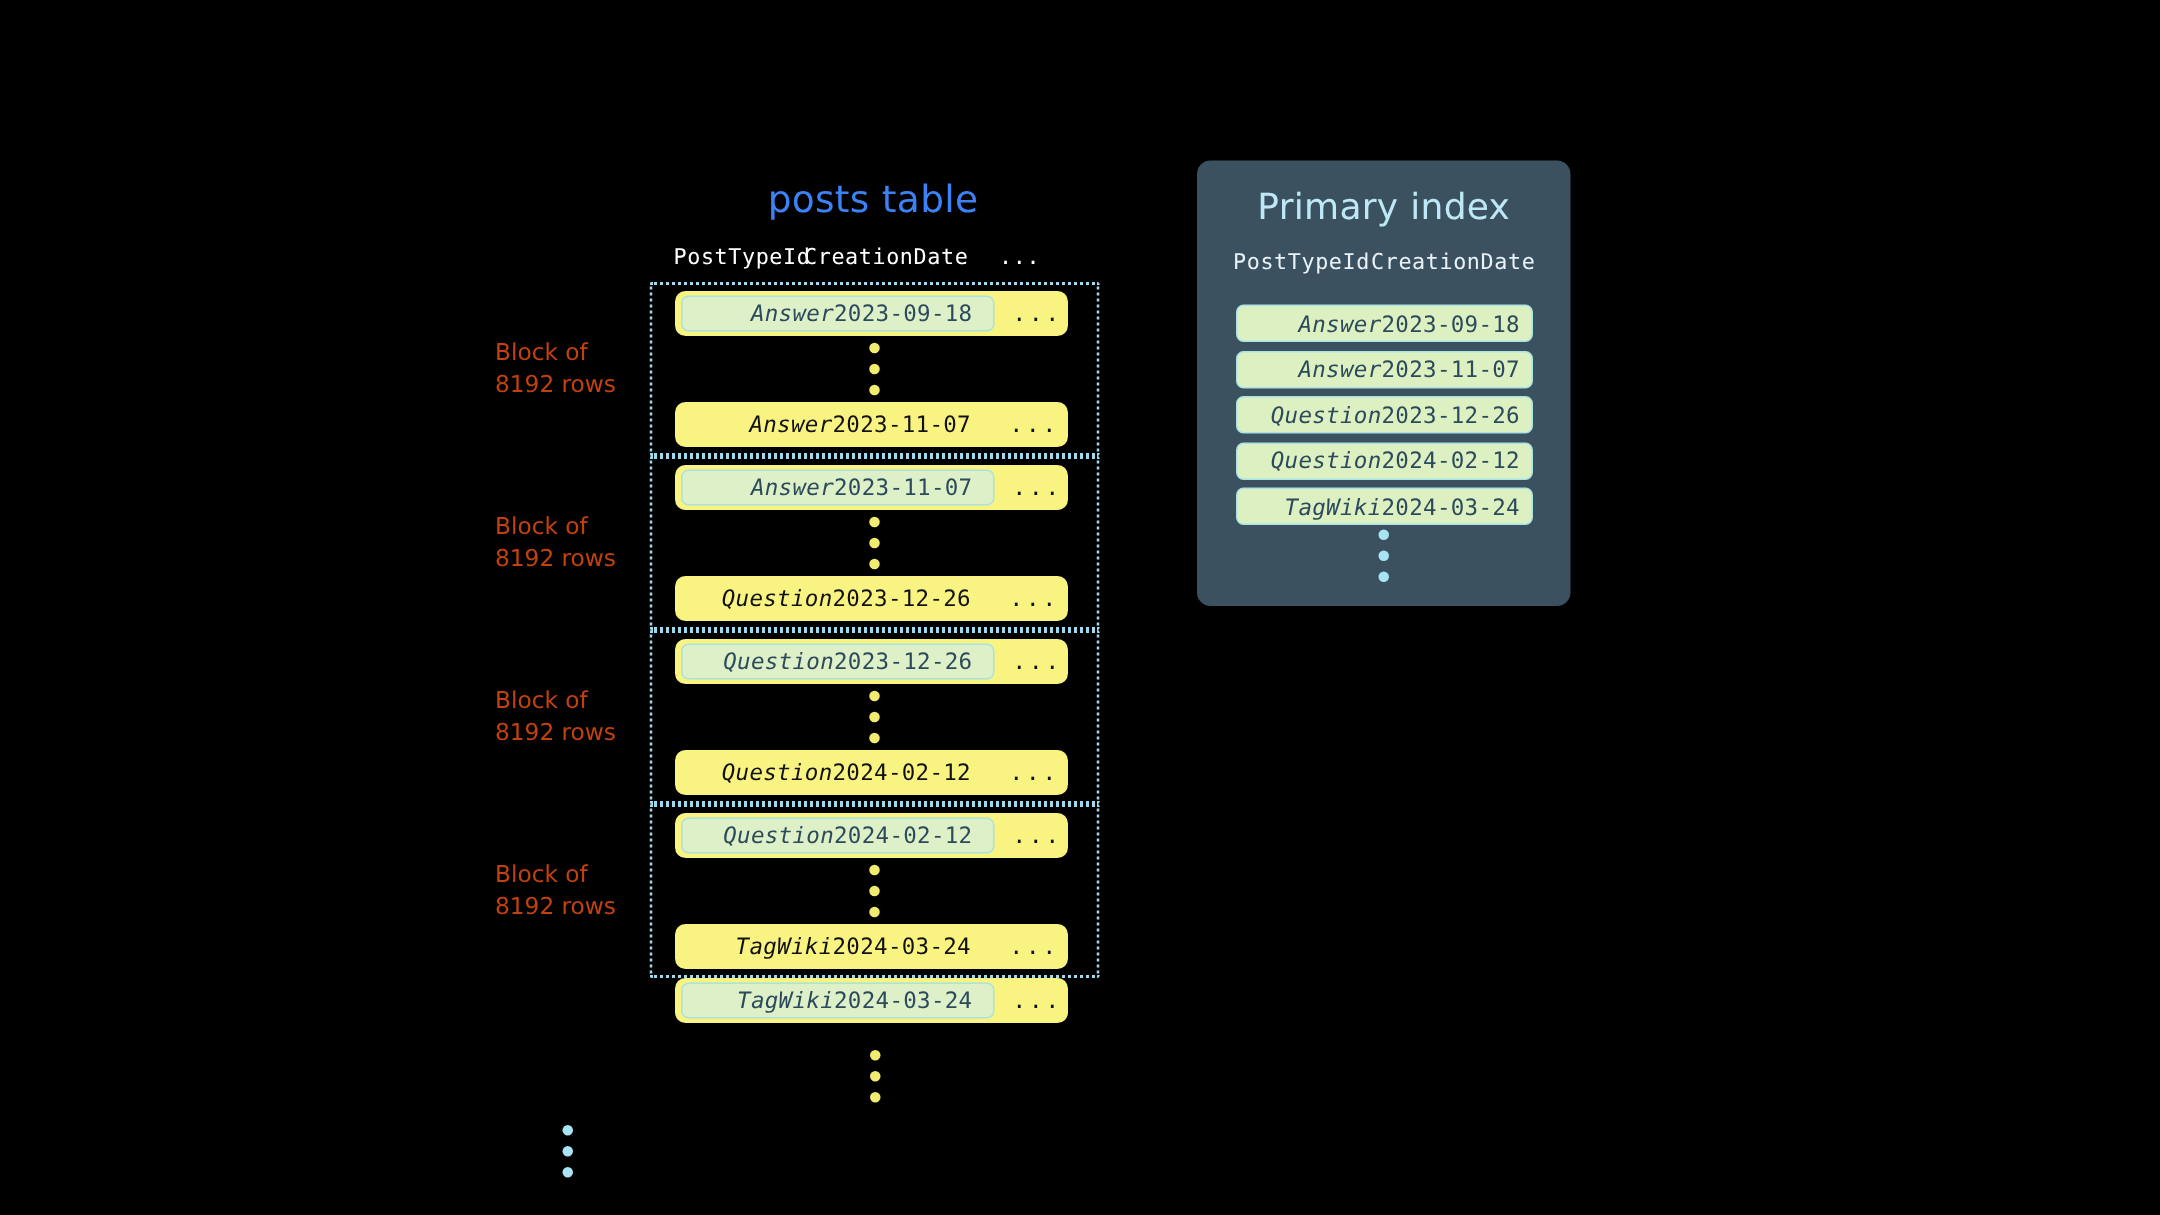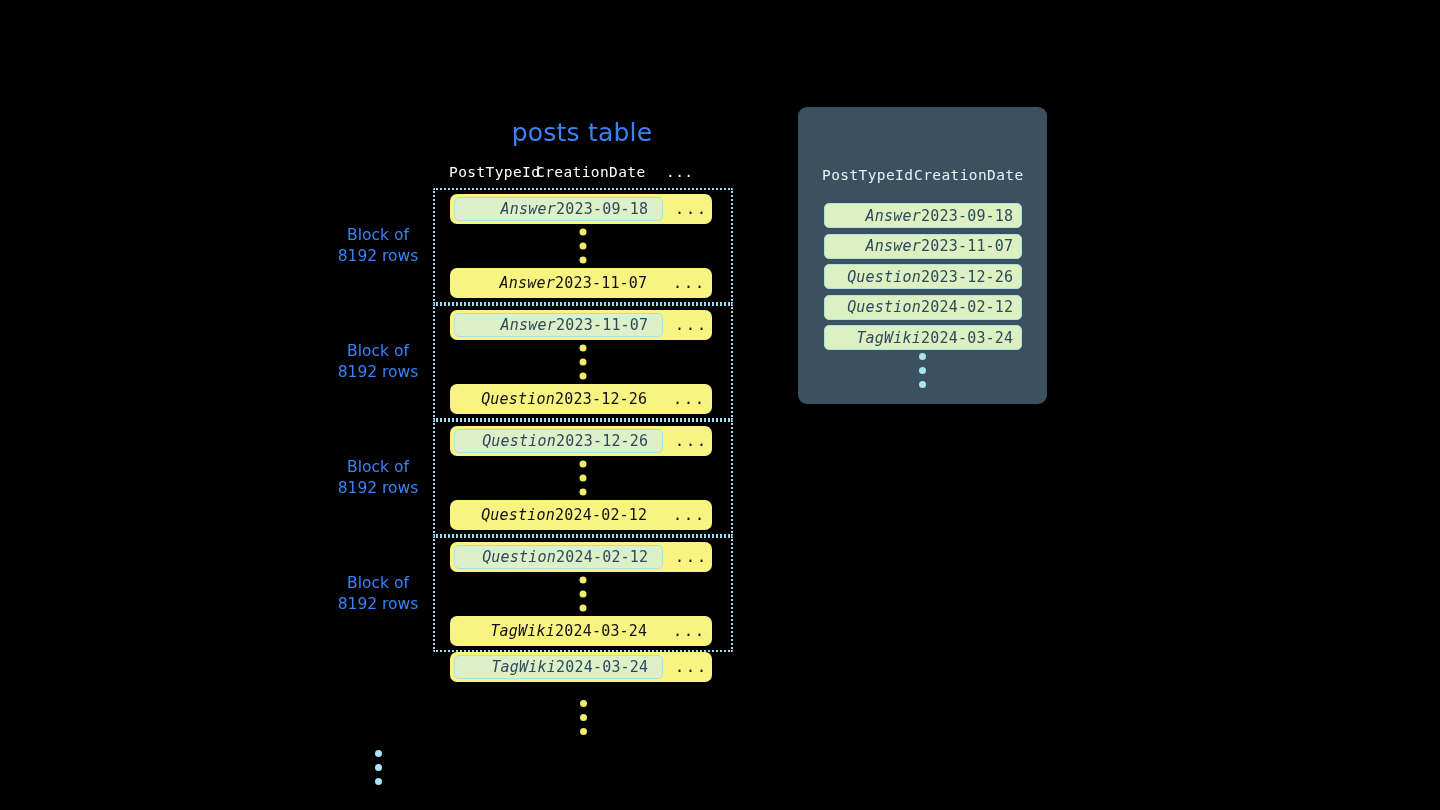--- a/index.html
+++ b/index.html
@@ -66,22 +66,21 @@
     height: 116px;
     margin-bottom: 0px;
   }
 
   .block-label {
     position: absolute;
     left: 0px;
     top: 50%;
     transform: translateY(-50%);
     width: 96px;
-    text-align: center;
-    color: #3b82f6;
+    color: #c2410c;
     font-family: "DejaVu Sans", sans-serif;
     font-size: 15.5px;
     line-height: 21px;
     white-space: pre-line;
   }
 
   .block-frame {
     position: absolute;
     left: 103px;
     top: 0px;
@@ -406,20 +405,21 @@
         <span class="dot"></span>
         <span class="dot"></span>
       </div>
     </div>
 
   </div>
 </div>
 
 <div id="primary-index-panel">
 
+  <div id="primary-index-title">Primary index</div>
 
   <div id="primary-index-header">
     <span class="col-type">PostTypeId</span>
     <span class="col-date">CreationDate</span>
   </div>
 
   <div id="primary-index-rows">
     <div class="idx-row">
       <span class="cell-type">Answer</span>
       <span class="cell-date">2023-09-18</span>

